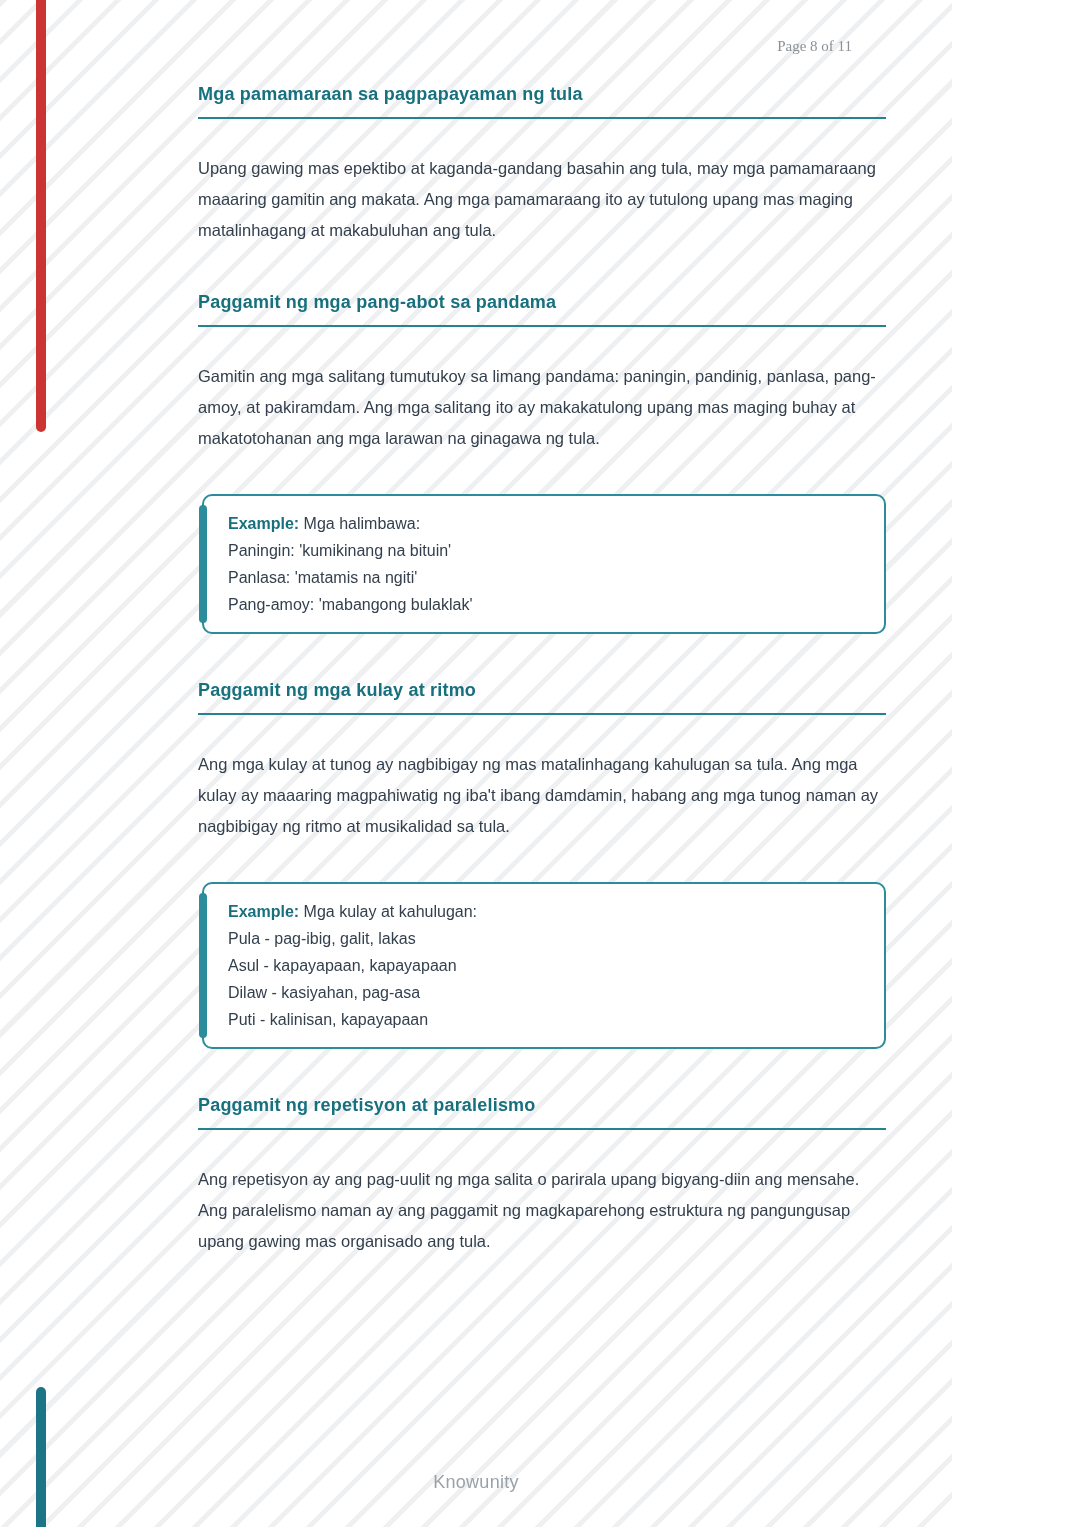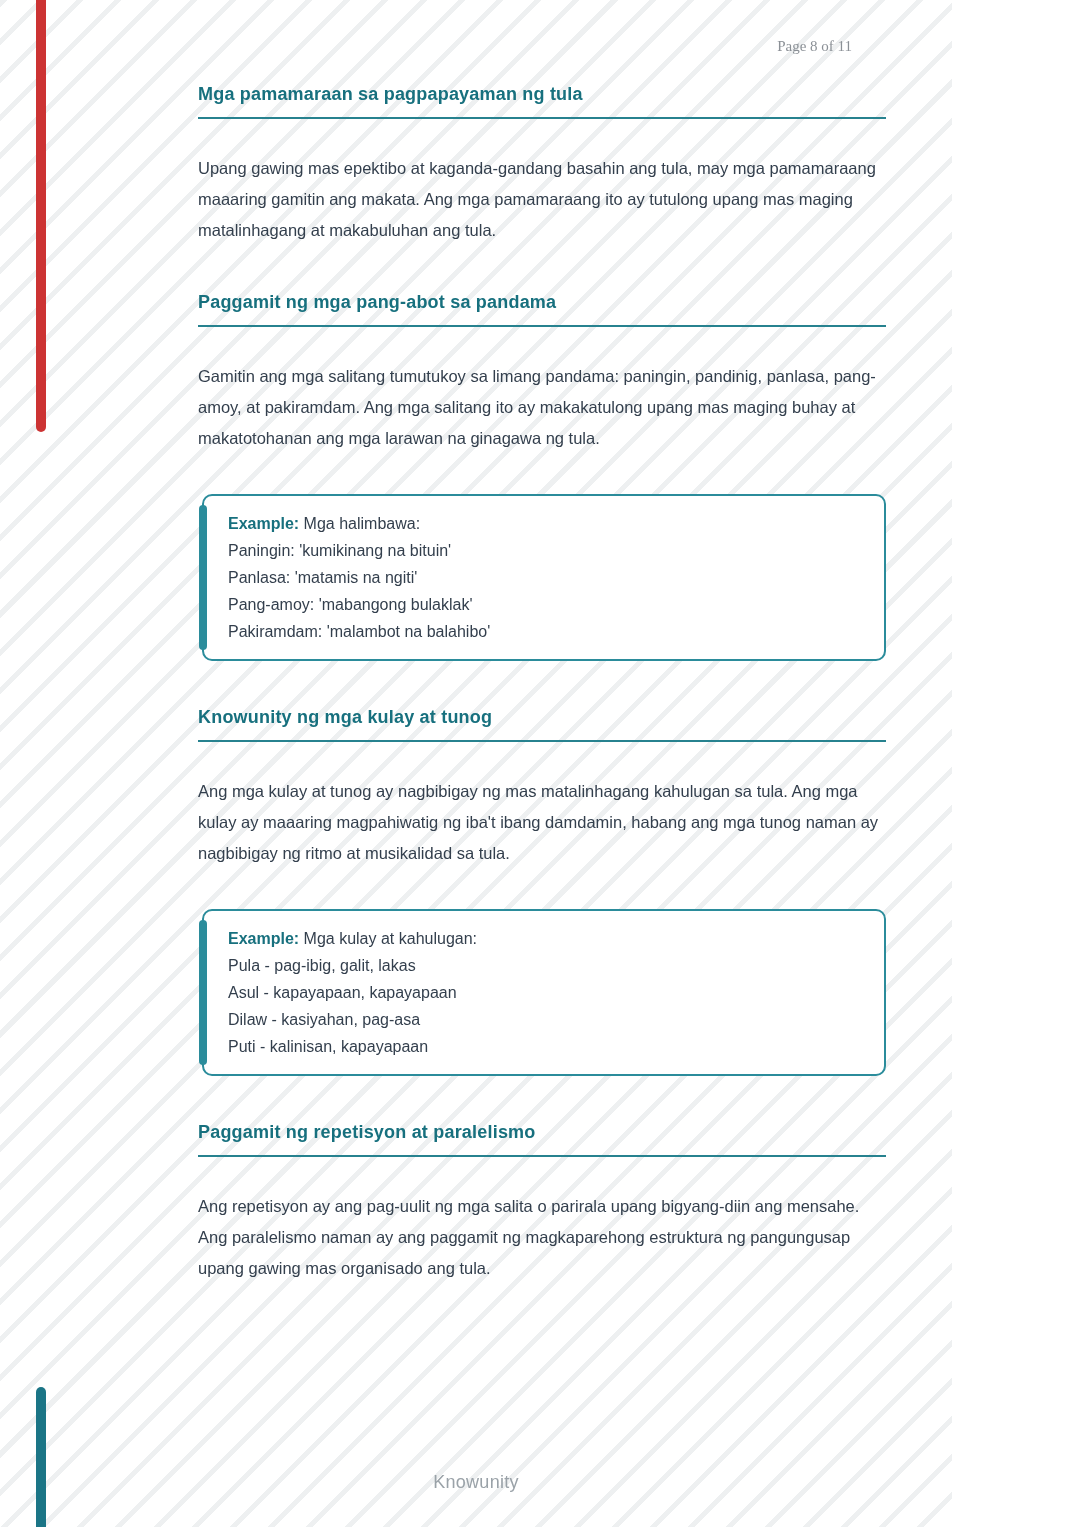--- a/index.html
+++ b/index.html
@@ -108,24 +108,23 @@
     <p class="para">Upang gawing mas epektibo at kaganda-gandang basahin ang tula, may mga pamamaraang maaaring gamitin ang makata. Ang mga pamamaraang ito ay tutulong upang mas maging matalinhagang at makabuluhan ang tula.</p>
 
     <h2 class="section-heading">Paggamit ng mga pang-abot sa pandama</h2>
     <p class="para">Gamitin ang mga salitang tumutukoy sa limang pandama: paningin, pandinig, panlasa, pang-amoy, at pakiramdam. Ang mga salitang ito ay makakatulong upang mas maging buhay at makatotohanan ang mga larawan na ginagawa ng tula.</p>
 
     <section class="example-box">
       <p class="xline"><span class="xlabel">Example:</span> <span>Mga halimbawa:</span></p>
       <p class="xline">Paningin: 'kumikinang na bituin'</p>
       <p class="xline">Panlasa: 'matamis na ngiti'</p>
       <p class="xline">Pang-amoy: 'mabangong bulaklak'</p>
-      <p class="xline">Pakiramdam: 'malambot na balahibo'</p>
     </section>
 
-    <h2 class="section-heading">Knowunity ng mga kulay at tunog</h2>
+    <h2 class="section-heading">Paggamit ng mga kulay at ritmo</h2>
     <p class="para">Ang mga kulay at tunog ay nagbibigay ng mas matalinhagang kahulugan sa tula. Ang mga kulay ay maaaring magpahiwatig ng iba't ibang damdamin, habang ang mga tunog naman ay nagbibigay ng ritmo at musikalidad sa tula.</p>
 
     <section class="example-box">
       <p class="xline"><span class="xlabel">Example:</span> <span>Mga kulay at kahulugan:</span></p>
       <p class="xline">Pula - pag-ibig, galit, lakas</p>
       <p class="xline">Asul - kapayapaan, kapayapaan</p>
       <p class="xline">Dilaw - kasiyahan, pag-asa</p>
       <p class="xline">Puti - kalinisan, kapayapaan</p>
     </section>
 

